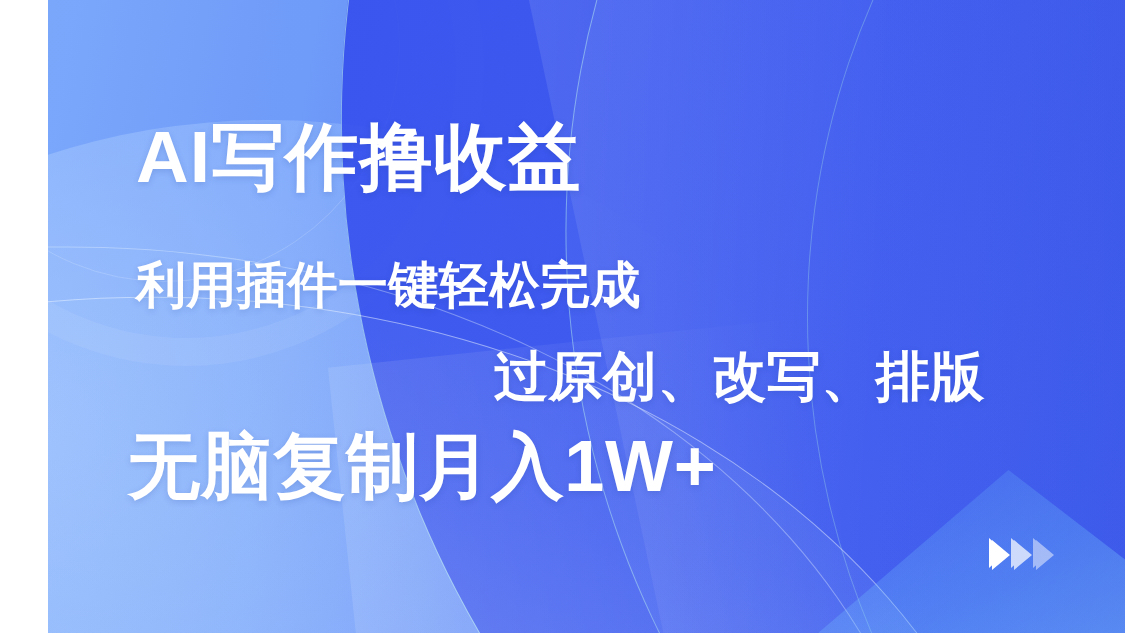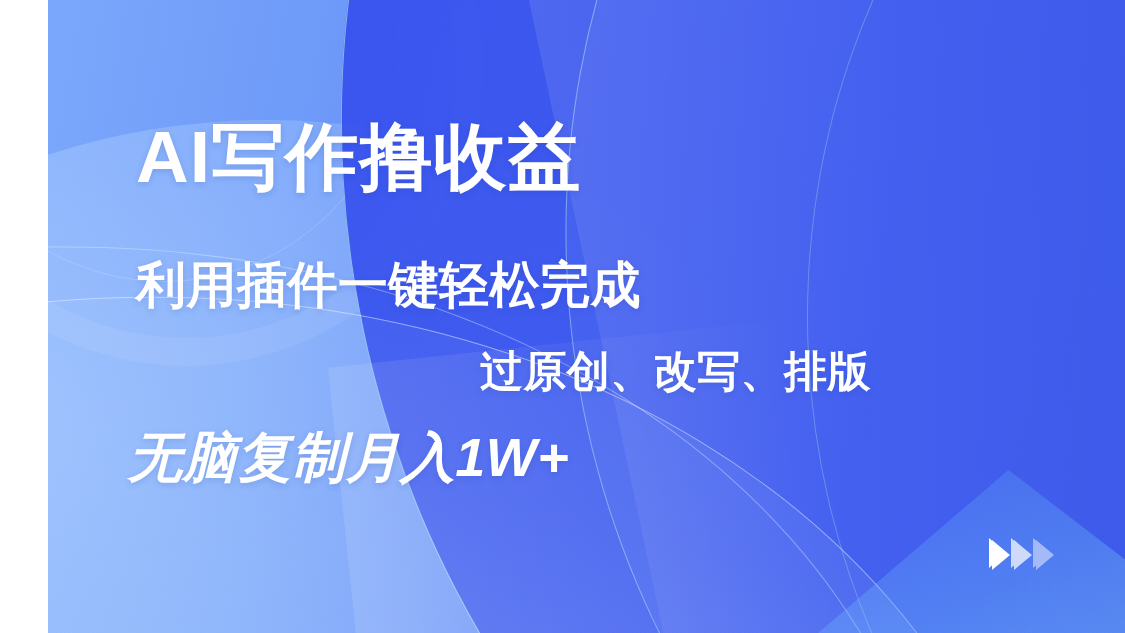--- a/index.html
+++ b/index.html
@@ -157,31 +157,30 @@
     font-size: 73px;
     line-height: 1.0;
     letter-spacing: 0.015em;
   }
   .line-2 {
     left: 88px; top: 260px;
     font-size: 50px;
     line-height: 1.0;
   }
   .line-3 {
-    left: 432px; top: 350px;
-    font-size: 43px;
+    left: 446px; top: 350px;
+    font-size: 54px;
     line-height: 1.0;
     font-family: Liberation Serif, serif;
   }
   .line-4 {
     left: 80px; top: 430px;
-    font-size: 54px;
+    font-size: 72px;
     line-height: 1.0;
     letter-spacing: 0.01em;
-    font-style: italic;
   }
 
   
   .chevrons {
     position: absolute;
     left: 941px; top: 538px;
     display: flex;
     align-items: center;
     gap: 5px;
   }

